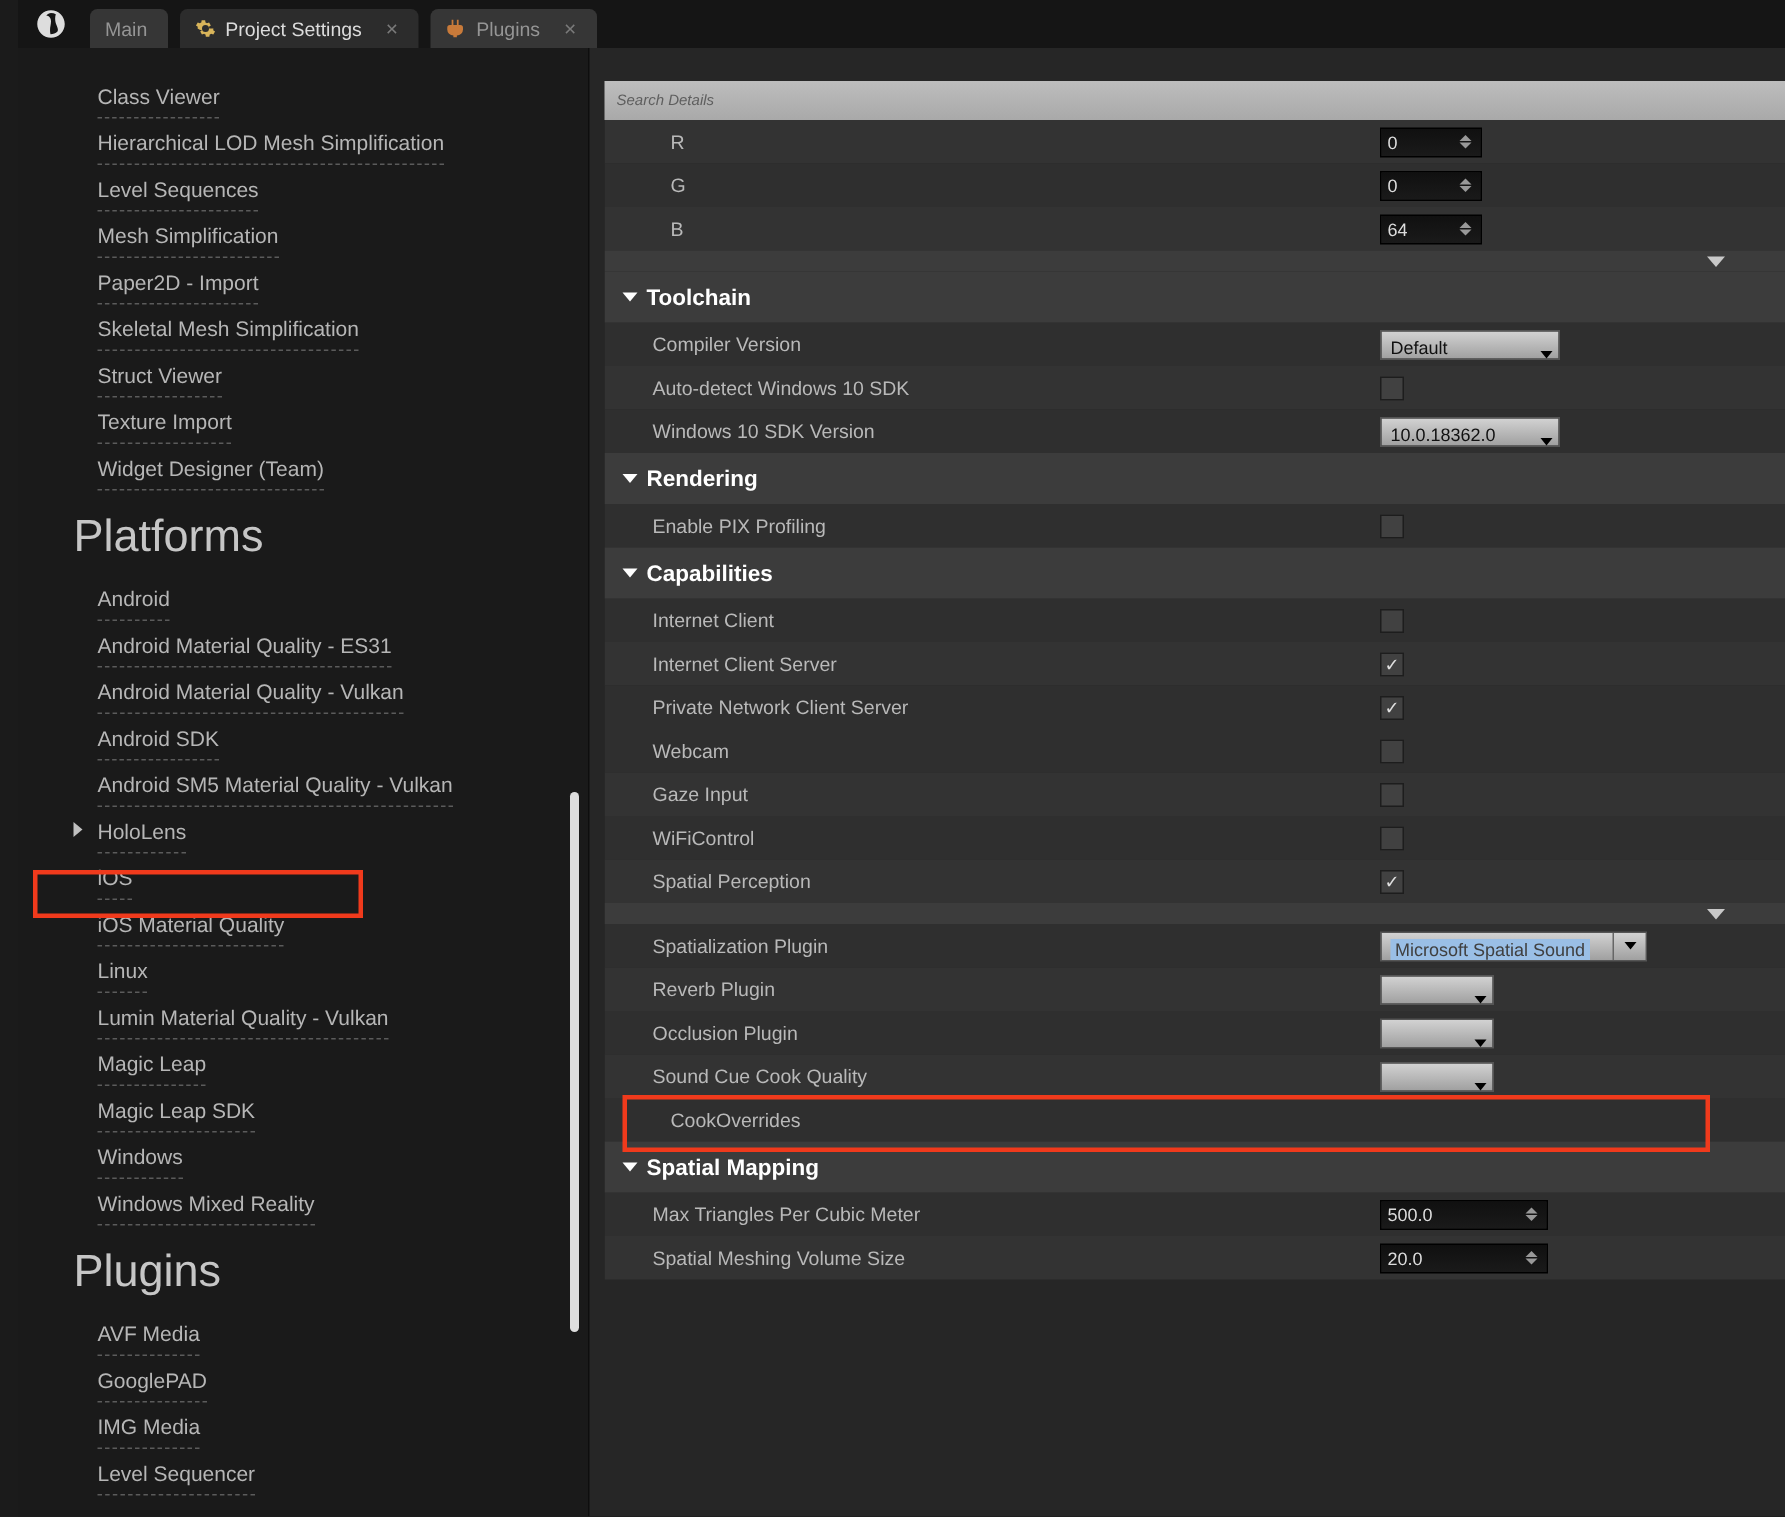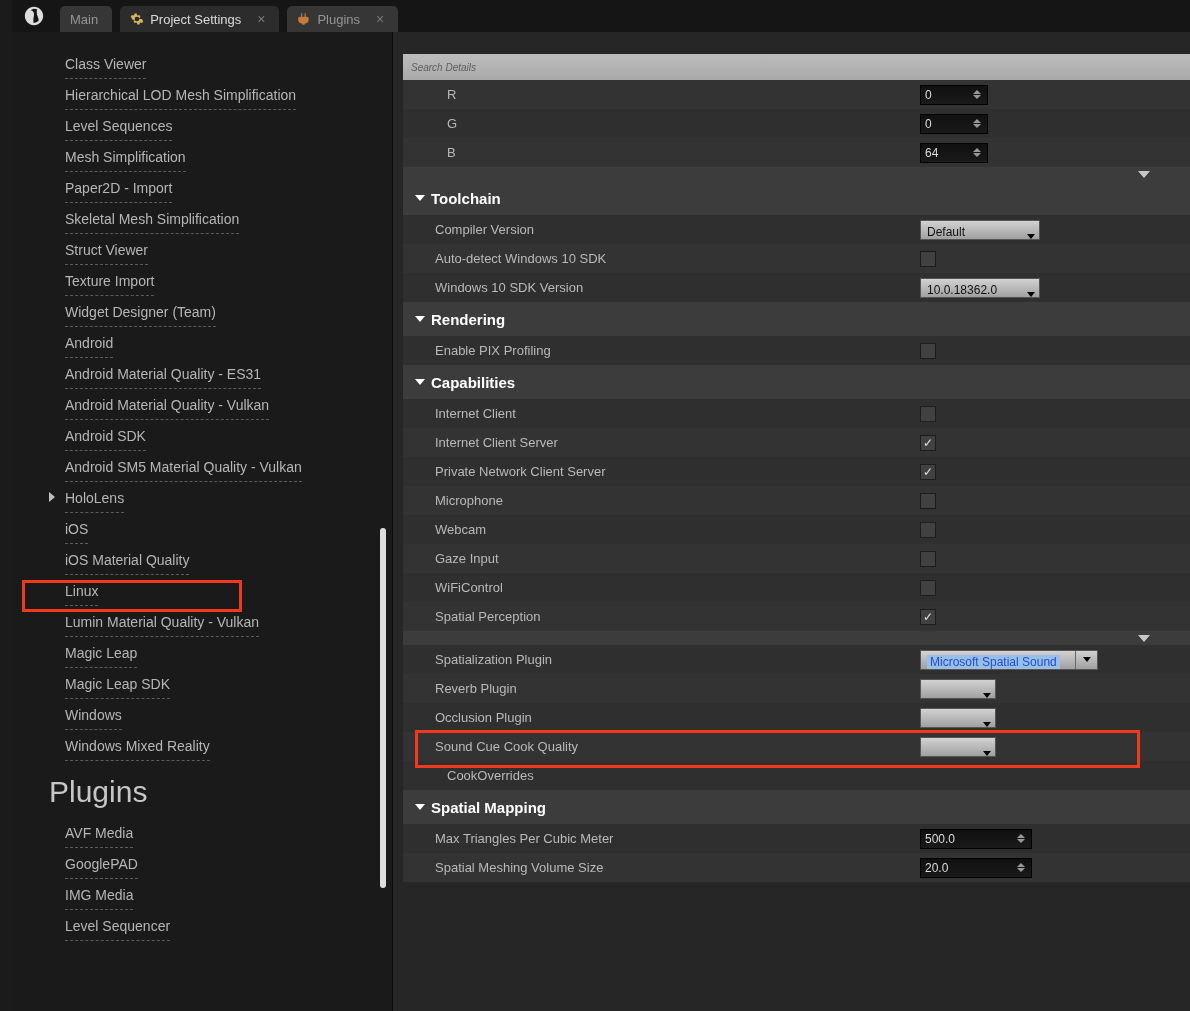--- a/index.html
+++ b/index.html
@@ -43,21 +43,21 @@
   .spin .up {border-bottom:4px solid #999;border-left:4px solid transparent;border-right:4px solid transparent;}
   .spin .dn {border-top:4px solid #999;border-left:4px solid transparent;border-right:4px solid transparent;}
   .cbx { width: 16px; height: 16px; background: #414141; border: 1px solid #1d1d1d; display:flex;align-items:center;justify-content:center; }
   .cbx.checked::after { content:"✓"; color:#e0e0e0; font-size:12px; line-height:1; }
   .combo { height: 20px; background: linear-gradient(#d2d2d2,#a0a0a0); color: #111; font-size: 12px; display: flex; align-items: flex-end; padding: 0 18px 0 6px; border: 1px solid #555; position: relative; min-width: 120px; }
   .combo .dd { position:absolute; right:4px; width:0;height:0;border-top:5px solid #000;border-left:4px solid transparent;border-right:4px solid transparent; }
   .combo.empty { min-width: 76px; }
   .combo.ext { min-width: 178px; padding-right:0; }
   .combo.ext .ddbox { position: absolute; right: 0; top: 0; bottom: 0; width: 22px; background: linear-gradient(#d2d2d2,#a0a0a0); border-left:1px solid #666; display:flex;align-items:center;justify-content:center;}
   .combo.ext .ddbox::after { content:""; width:0;height:0;border-top:5px solid #000;border-left:4px solid transparent;border-right:4px solid transparent;}
-  .combo.ext .val { background: #9abfe6; padding: 0 3px; color:#1d4ed8; }
+  .combo.ext .val { background: #9abfe6; padding: 0 3px; color:#404040; }
   .rgb-row { display:flex; align-items:center; height:29px; background:#2f2f2f; padding-left:44px; font-size:13px; color:#b9b9b9;}
   .rgb-row.alt{background:#333;}
   .rgb-row .lab{ width: 473px; }
   .audio-highlight { position:absolute; border:3px solid #f03a1c; pointer-events:none; }
 </style>
 </head>
 <body>
 
 <div class="root">
 
@@ -93,20 +93,21 @@
         <a class="sb-item">Class Viewer</a>
         <a class="sb-item">Hierarchical LOD Mesh Simplification</a>
         <a class="sb-item">Level Sequences</a>
         <a class="sb-item">Mesh Simplification</a>
         <a class="sb-item">Paper2D - Import</a>
         <a class="sb-item">Skeletal Mesh Simplification</a>
         <a class="sb-item">Struct Viewer</a>
         <a class="sb-item">Texture Import</a>
         <a class="sb-item">Widget Designer (Team)</a>
 
+        <div class="sb-header">Platforms</div>
         <a class="sb-item">Android</a>
         <a class="sb-item">Android Material Quality - ES31</a>
         <a class="sb-item">Android Material Quality - Vulkan</a>
         <a class="sb-item">Android SDK</a>
         <a class="sb-item">Android SM5 Material Quality - Vulkan</a>
         <a class="sb-item sel"><span class="sel-arrow"></span><span>HoloLens</span></a>
         <a class="sb-item">iOS</a>
         <a class="sb-item">iOS Material Quality</a>
         <a class="sb-item">Linux</a>
         <a class="sb-item">Lumin Material Quality - Vulkan</a>
@@ -206,24 +207,20 @@
             <div class="cbx"></div>
           </div>
         <div class="row alt">
             <span class="label">Internet Client Server</span>
             <div class="cbx checked"></div>
           </div>
         <div class="row">
             <span class="label">Private Network Client Server</span>
             <div class="cbx checked"></div>
           </div>
-        <div class="row alt">
-            <span class="label">Microphone</span>
-            <div class="cbx"></div>
-          </div>
         <div class="row">
             <span class="label">Webcam</span>
             <div class="cbx"></div>
           </div>
         <div class="row alt">
             <span class="label">Gaze Input</span>
             <div class="cbx"></div>
           </div>
         <div class="row">
             <span class="label">WiFiControl</span>

